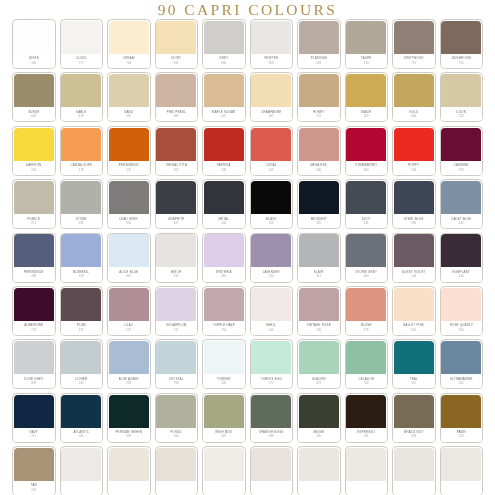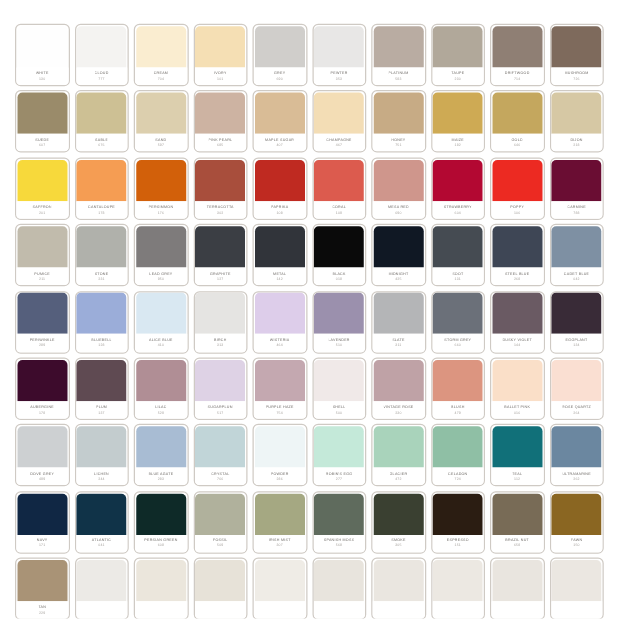--- a/index.html
+++ b/index.html
@@ -95,20 +95,21 @@
     color: #a9a5a1;
     line-height: 4.2px;
     text-align: center;
   }
 </style>
 </head>
 <body>
 
 <div id="page">
 
+  <div class="title">90 CAPRI COLOURS</div>
 
   <div class="grid">
       <div class="swatch">
         <div class="chip" style="background: rgb(254, 254, 254);"></div>
         <div class="meta">
           <div class="sw-name">WHITE</div>
           <div class="sw-code">130</div>
         </div>
       </div>
       <div class="swatch">

